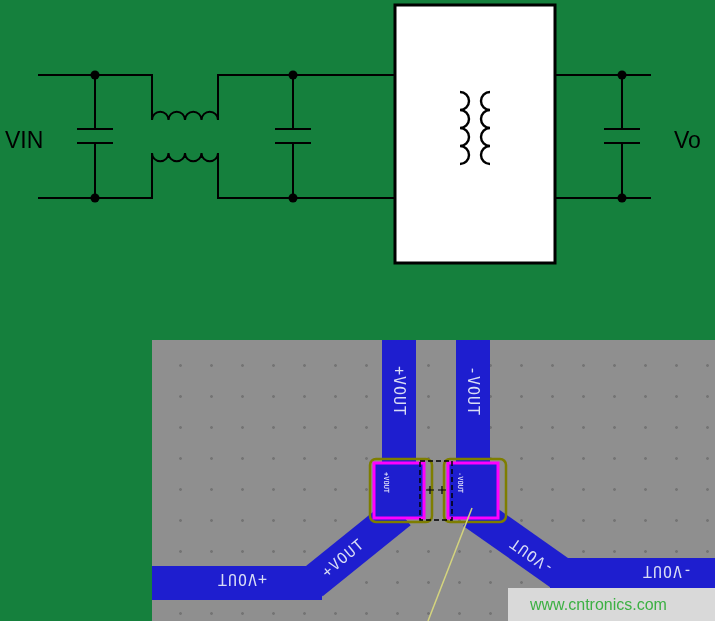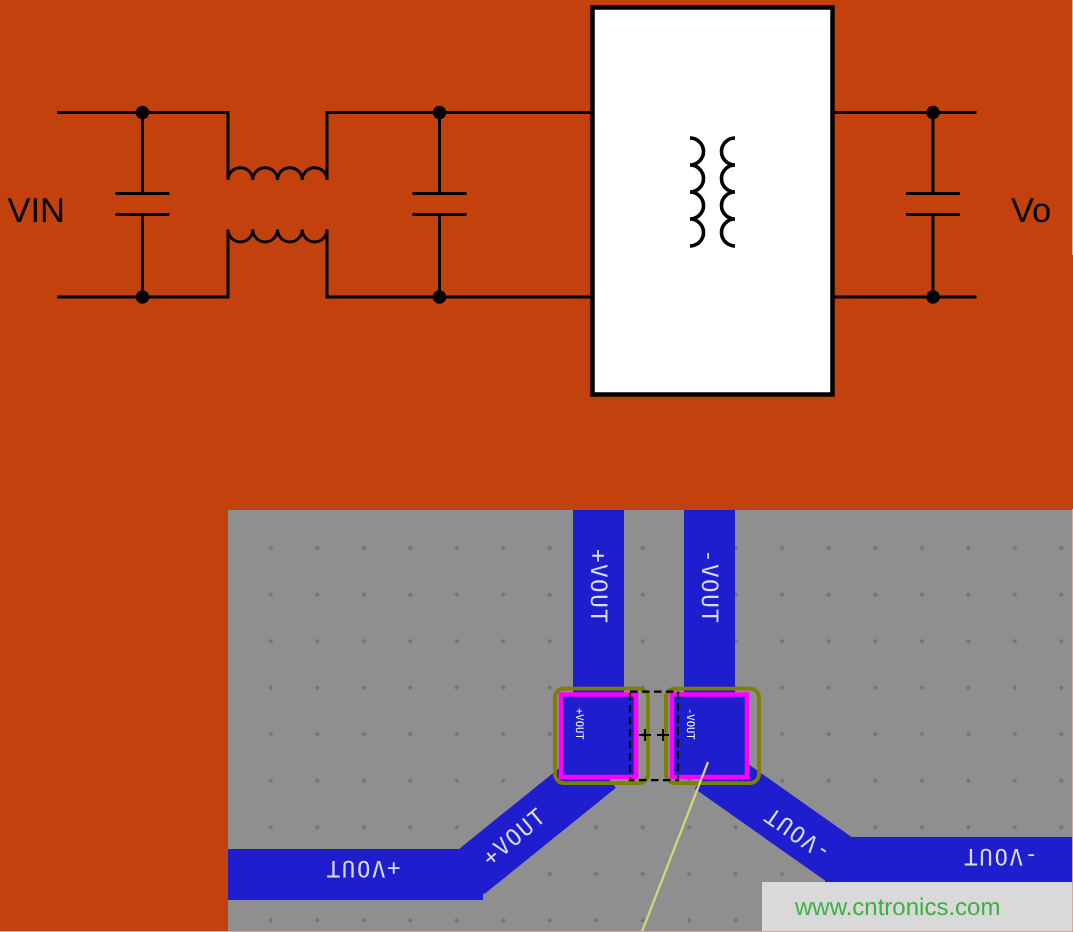--- a/index.html
+++ b/index.html
@@ -1,16 +1,16 @@
 <!DOCTYPE html>
 <html><head>
 <meta charset="utf-8">
 <style>
   html,body{margin:0;padding:0;background:#fff;}
-  .canvas{position:relative;width:715px;height:621px;background:#c2410c;overflow:hidden;
+  .canvas{position:relative;width:715px;height:621px;background:#15803d;overflow:hidden;
           font-family:"Liberation Sans",sans-serif;}
   .schematic{position:absolute;left:0;top:0;}
   .pcb{position:absolute;left:152px;top:340px;width:563px;height:281px;overflow:hidden;
        background-color:#8f8f8f;
        background-image:radial-gradient(circle,#747474 1.3px,transparent 1.5px);
        background-size:31px 31px;background-position:13px 10px;}
   .wire{stroke:#000;stroke-width:2;fill:none;}
   .boxline{stroke:#000;stroke-width:3;fill:#fff;}
   .coil{stroke:#000;stroke-width:2.4;fill:none;}
   .dot{fill:#000;}

